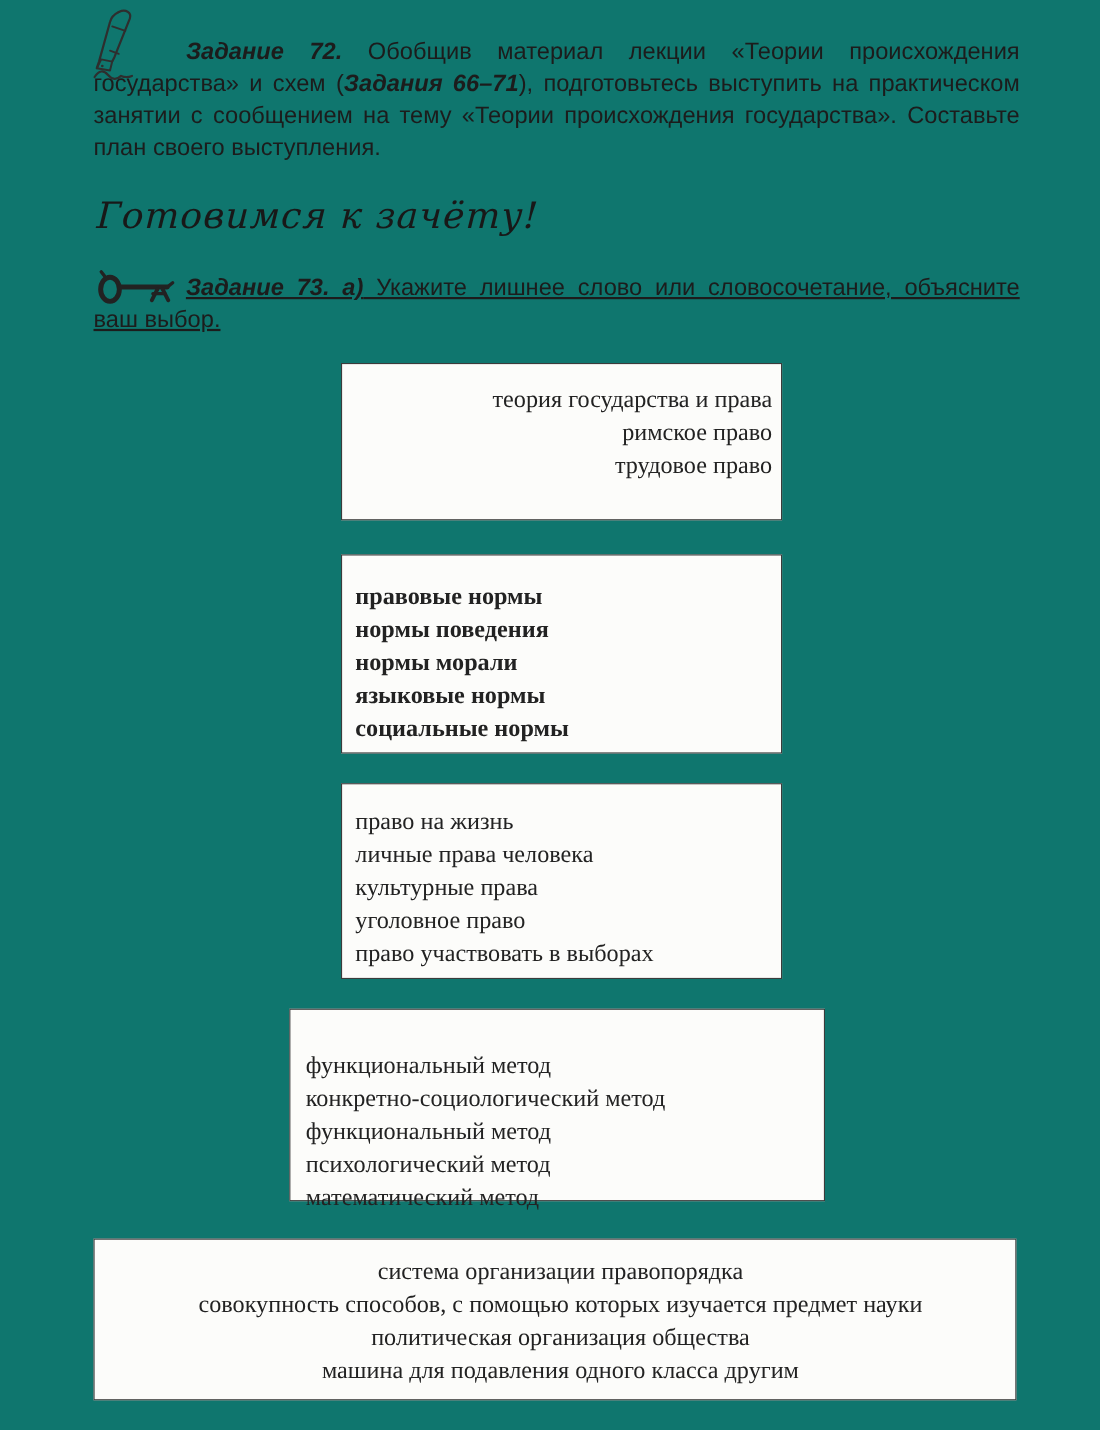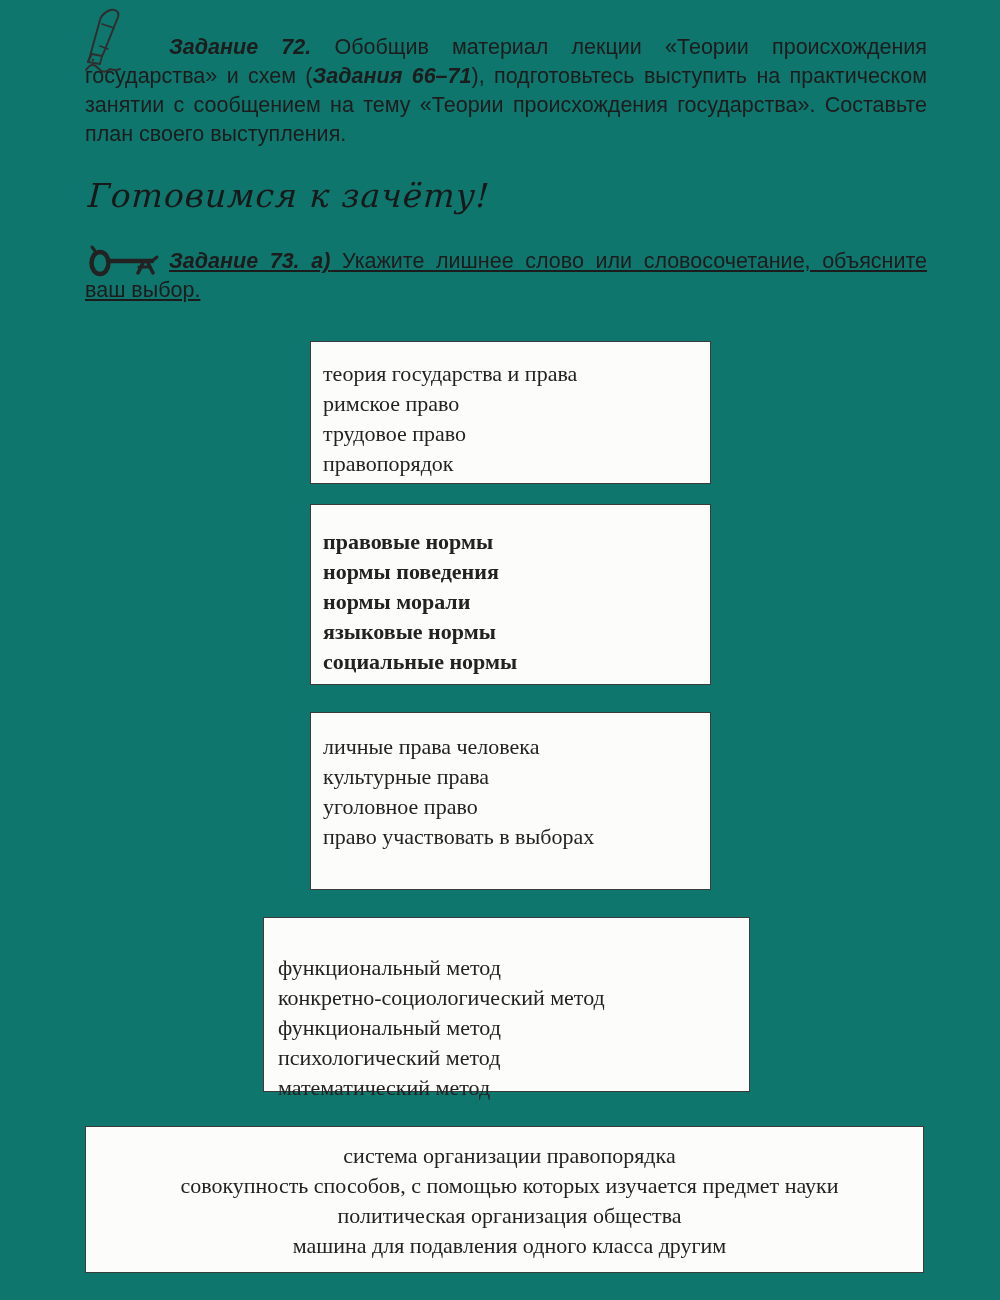--- a/index.html
+++ b/index.html
@@ -46,21 +46,21 @@
   .word-box {
     position: absolute;
     box-sizing: border-box;
     border: 1.6px solid #3b3b3b;
     background: #fcfcfa;
     font-family: "Liberation Serif", "DejaVu Serif", serif;
     font-size: 22px;
     line-height: 30px;
     color: #222;
   }
-  .box1 { left: 310px; top: 341px; width: 401px; height: 143px; padding: 17px 8px 0 12px; }
+  .box1 { left: 310px; top: 330px; width: 401px; height: 143px; padding: 17px 8px 0 12px; text-align: right; }
   .box2 { left: 310px; top: 504px; width: 401px; height: 181px; padding: 22px 8px 12px 12px; font-weight: bold; }
   .box3 { left: 310px; top: 712px; width: 401px; height: 178px; padding: 19px 8px 0 12px; }
   .box4 { left: 263px; top: 917px; width: 487px; height: 175px; padding: 35px 8px 0 14px; }
   .box5 { left: 85px;  top: 1126px; width: 839px; height: 147px; padding: 14px 8px 0 18px; text-align: center; }
   .box-line { white-space: nowrap; }
 </style>
 </head>
 <body>
 
 <div class="page">
@@ -92,32 +92,32 @@
       <path d="M51,23 L62,23" stroke-width="3"></path>
     </svg>
   </div>
 
   <p class="para task73"><span class="bi">Задание 73. а)</span><span> Укажите лишнее слово или словосочетание, объясните ваш выбор.</span></p>
 
   <div class="word-box box1">
     <div class="box-line">теория государства и права</div>
     <div class="box-line">римское право</div>
     <div class="box-line">трудовое право</div>
-    <div class="box-line">правопорядок</div>
   </div>
 
   <div class="word-box box2">
     <div class="box-line">правовые нормы</div>
     <div class="box-line">нормы поведения</div>
     <div class="box-line">нормы морали</div>
     <div class="box-line">языковые нормы</div>
     <div class="box-line">социальные нормы</div>
   </div>
 
   <div class="word-box box3">
+    <div class="box-line">право на жизнь</div>
     <div class="box-line">личные права человека</div>
     <div class="box-line">культурные права</div>
     <div class="box-line">уголовное право</div>
     <div class="box-line">право участвовать в выборах</div>
   </div>
 
   <div class="word-box box4">
     <div class="box-line">функциональный метод</div>
     <div class="box-line">конкретно-социологический метод</div>
     <div class="box-line">функциональный метод</div>

